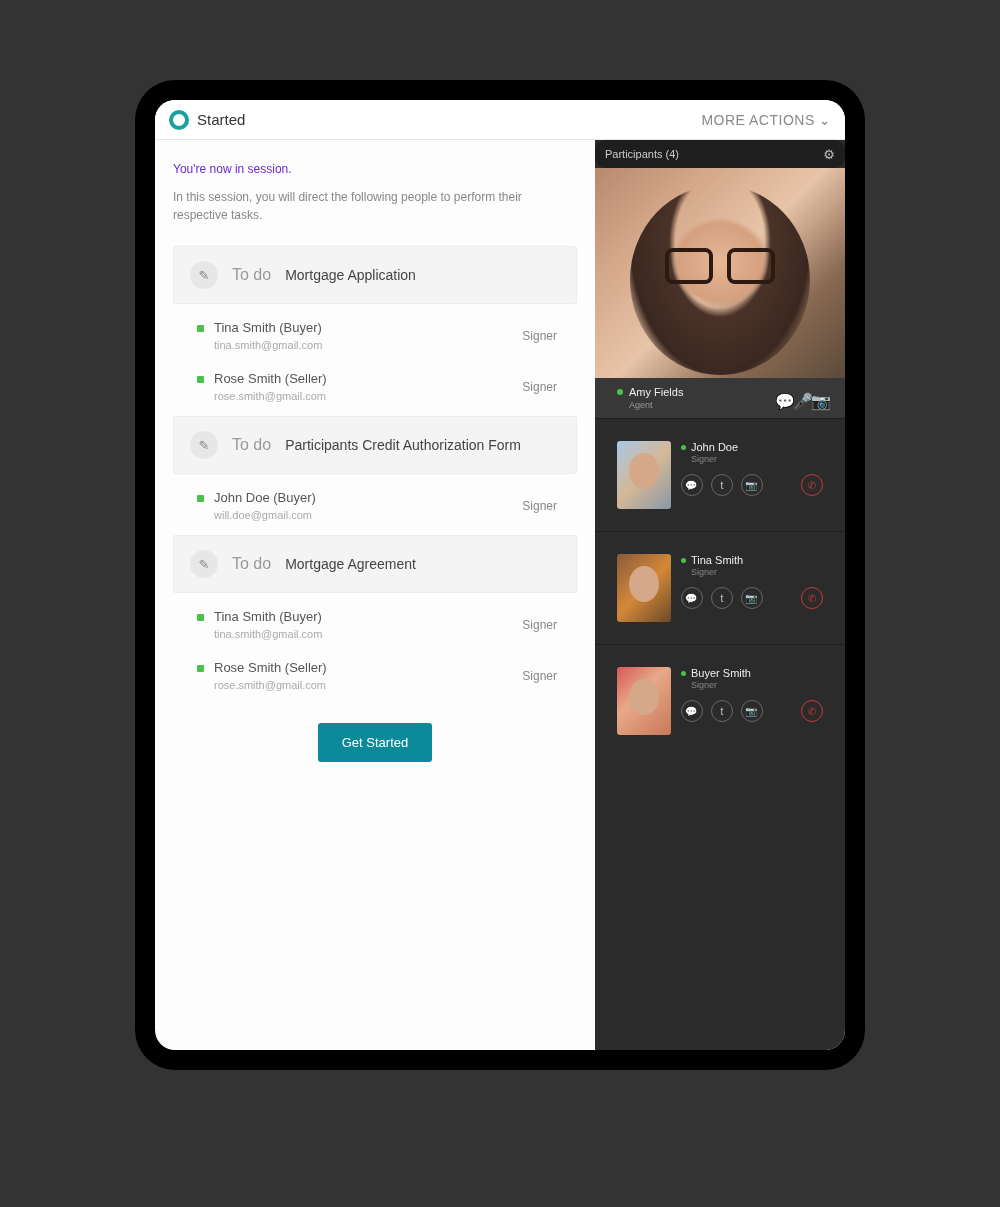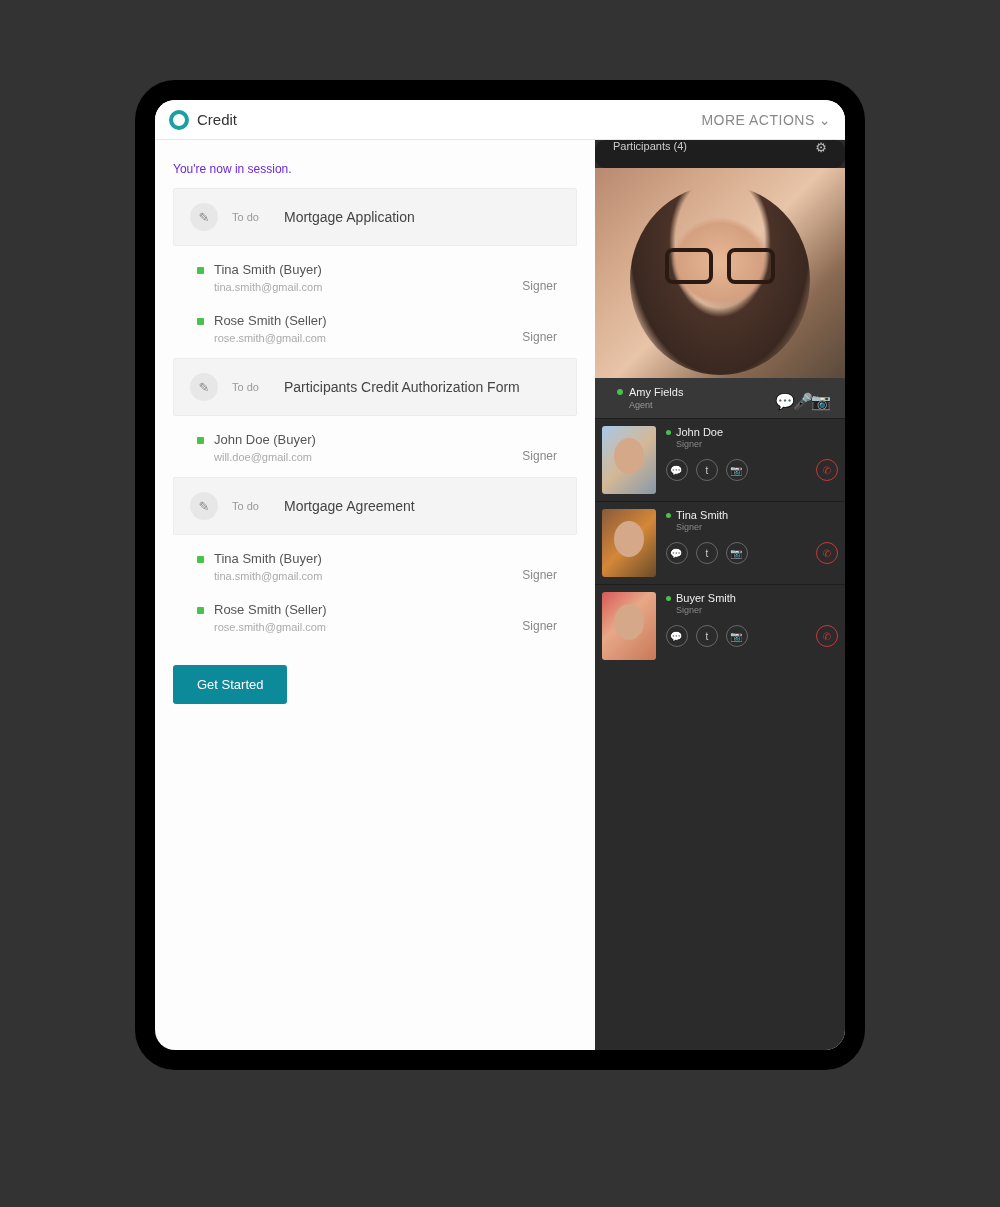--- a/index.html
+++ b/index.html
@@ -56,47 +56,47 @@
   .task-header {
     display: flex; align-items: center; gap: 14px;
     background: #f4f4f4; border: 1px solid #ececec;
     padding: 14px 16px; border-radius: 2px;
   }
   .task-icon {
     width: 28px; height: 28px; border-radius: 50%;
     background: #e7e7e7; display: flex; align-items: center; justify-content: center;
     color: #888; font-size: 13px;
   }
-  .task-status { font-size: 11px; color: #999; min-width: 38px; }
+  .task-status { font-size: 16px; color: #999; min-width: 38px; }
   .task-name { font-size: 14px; color: #444; font-weight: 500; }
 
   .signer-row {
-    display: flex; align-items: flex-end; justify-content: space-between;
+    display: flex; align-items: center; justify-content: space-between;
     padding: 16px 20px 4px 24px;
   }
   .signer-left { display: flex; align-items: flex-start; gap: 10px; }
   .dot { width: 7px; height: 7px; background: #4ac14a; border-radius: 1px; margin-top: 5px; flex-shrink: 0; }
   .signer-name { font-size: 13px; color: #555; }
   .signer-email { font-size: 11px; color: #aaa; margin-top: 4px; }
   .signer-role { font-size: 12px; color: #888; }
 
-  .actions-row { display: flex; justify-content: flex-start; margin-top: 28px; }
+  .actions-row { display: flex; justify-content: center; margin-top: 28px; }
   .primary-btn {
     background: #0d8a99; color: #fff; border: none;
     padding: 12px 24px; font-size: 13px; border-radius: 3px; cursor: pointer;
   }
 
   
   .side {
     width: 250px; background: #2b2b2b; color: #ddd;
     display: flex; flex-direction: column;
   }
   .side-header {
-    height: 28px; display: flex; align-items: flex-start; justify-content: space-between;
-    padding: 0 18px; background: #1e1e1e; font-size: 11px; color: #ccc; border-radius: 11px;
+    height: 28px; display: flex; align-items: center; justify-content: space-between;
+    padding: 0 10px; background: #1e1e1e; font-size: 11px; color: #ccc; border-radius: 11px;
   }
   .video-main {
     width: 100%; height: 210px;
     background: linear-gradient(135deg, #b88970 0%, #d4a88a 25%, #e8c4a8 50%, #8a6a52 75%, #5a4a3a 100%);
     position: relative;
   }
   .video-face {
     position: absolute; left: 50%; top: 18%; transform: translateX(-50%);
     width: 140px; height: 160px;
     background: radial-gradient(ellipse 50% 40% at 50% 35%, #e8b896 0%, #d4a080 60%, transparent 70%);
@@ -119,21 +119,21 @@
     display: flex; justify-content: space-between; align-items: center;
   }
   .mp-left { display: flex; align-items: center; gap: 6px; }
   .mp-left .d { width: 6px; height: 6px; background: #4ac14a; border-radius: 50%; }
   .mp-name { font-size: 11px; color: #eee; }
   .mp-sub { font-size: 9px; color: #999; margin-left: 12px; margin-top: 2px; }
   .mp-icons { display: flex; gap: 6px; }
   .mp-icons span { width: 12px; height: 12px; display: inline-block; }
 
   .participant {
-    display: flex; gap: 10px; padding: 7px; border-top: 1px solid #1e1e1e;
+    display: flex; gap: 10px; padding: 22px; border-top: 1px solid #1e1e1e;
   }
   .p-thumb {
     width: 54px; height: 68px; border-radius: 3px; flex-shrink: 0;
     background-size: cover; background-position: center;
   }
   .p-thumb.t1 { background: linear-gradient(135deg, #a8c8e8 0%, #d4b896 50%, #8898a8 100%); }
   .p-thumb.t2 { background: linear-gradient(135deg, #8a5a3a 0%, #d48838 50%, #6a4a2a 100%); }
   .p-thumb.t3 { background: linear-gradient(135deg, #d85858 0%, #e8a888 40%, #c87858 100%); }
   .p-thumb-face {
     width: 30px; height: 36px; background: #d4a888; border-radius: 50%;
@@ -155,32 +155,33 @@
 </style>
 </head>
 <body>
 
 <div class="tablet">
   <div class="screen">
 
     <div class="topbar">
       <div class="brand">
         <div class="brand-logo"></div>
-        <div class="brand-name">Credit</div>
+        <div class="brand-name">Started</div>
       </div>
       <div class="more-actions">
         <span>MORE ACTIONS</span>
         <span>⌄</span>
       </div>
     </div>
 
     <div class="body">
 
       <div class="main">
         <h2 class="session-title">You're now in session.</h2>
+        <p class="session-desc">In this session, you will direct the following people to perform their respective tasks.</p>
 
         <div class="task-block">
           <div class="task-header">
             <div class="task-icon">✎</div>
             <div class="task-status">To do</div>
             <div class="task-name">Mortgage Application</div>
           </div>
           <div class="signer-row">
             <div class="signer-left">
               <div class="dot"></div>

